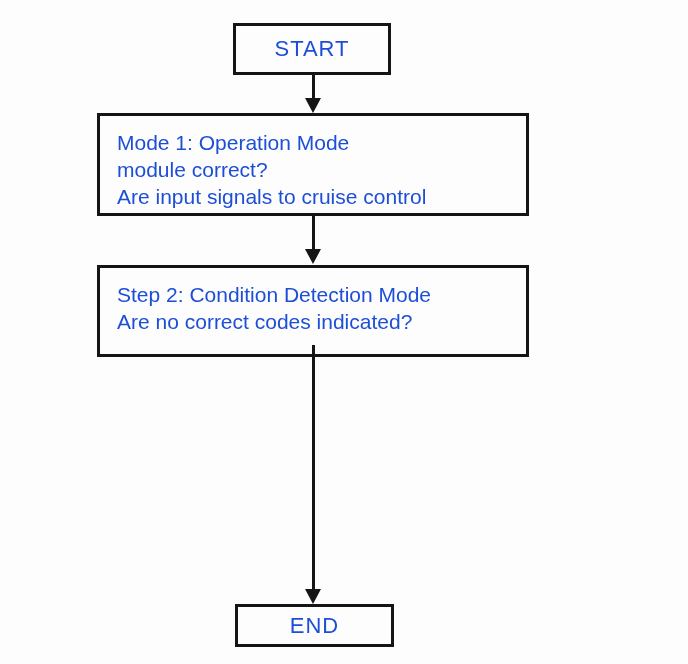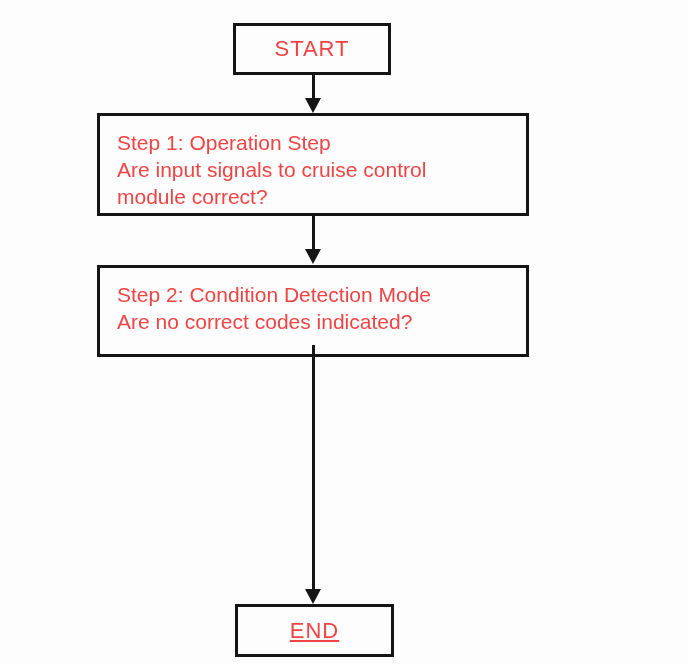--- a/index.html
+++ b/index.html
@@ -6,38 +6,38 @@
     margin: 0;
     padding: 0;
     background: #ffffff;
   }
   .canvas {
     position: relative;
     width: 688px;
     height: 664px;
     background: #fdfdfd;
     font-family: "Liberation Sans", sans-serif;
-    color: #ef4444;
+    color: #1d4ed8;
     overflow: hidden;
   }
   .node {
     position: absolute;
     background: #fdfdfd;
     border: 3px solid #151515;
     box-sizing: border-box;
   }
   .terminal {
     display: flex;
     align-items: center;
     justify-content: center;
     font-size: 22px;
     letter-spacing: 1px;
   }
   #node-start { left: 233px; top: 23px;  width: 158px; height: 52px; }
-  #node-end   { left: 235px; top: 604px; width: 159px; height: 53px; text-decoration: underline; }
+  #node-end   { left: 235px; top: 604px; width: 159px; height: 43px; }
   .process {
     left: 97px;
     width: 432px;
     padding: 13px 16px 0 17px;
     font-size: 21px;
     line-height: 27px;
   }
   #node-step1 { top: 113px; height: 103px; }
   #node-step2 { top: 265px; height: 92px; }
   .process .line { display: block; white-space: nowrap; }
@@ -78,23 +78,23 @@
   <div class="node terminal" id="node-start">
     <span>START</span>
   </div>
 
   <div class="arrow" id="arrow-1">
     <div class="shaft"></div>
     <div class="head"></div>
   </div>
 
   <div class="node process" id="node-step1">
-    <span class="line">Step 1: Operation Step</span>
+    <span class="line">Mode 1: Operation Mode</span>
+    <span class="line">module correct?</span>
     <span class="line">Are input signals to cruise control</span>
-    <span class="line">module correct?</span>
   </div>
 
   <div class="arrow" id="arrow-2">
     <div class="shaft"></div>
     <div class="head"></div>
   </div>
 
   <div class="node process" id="node-step2">
     <span class="line">Step 2: Condition Detection Mode</span>
     <span class="line">Are no correct codes indicated?</span>

